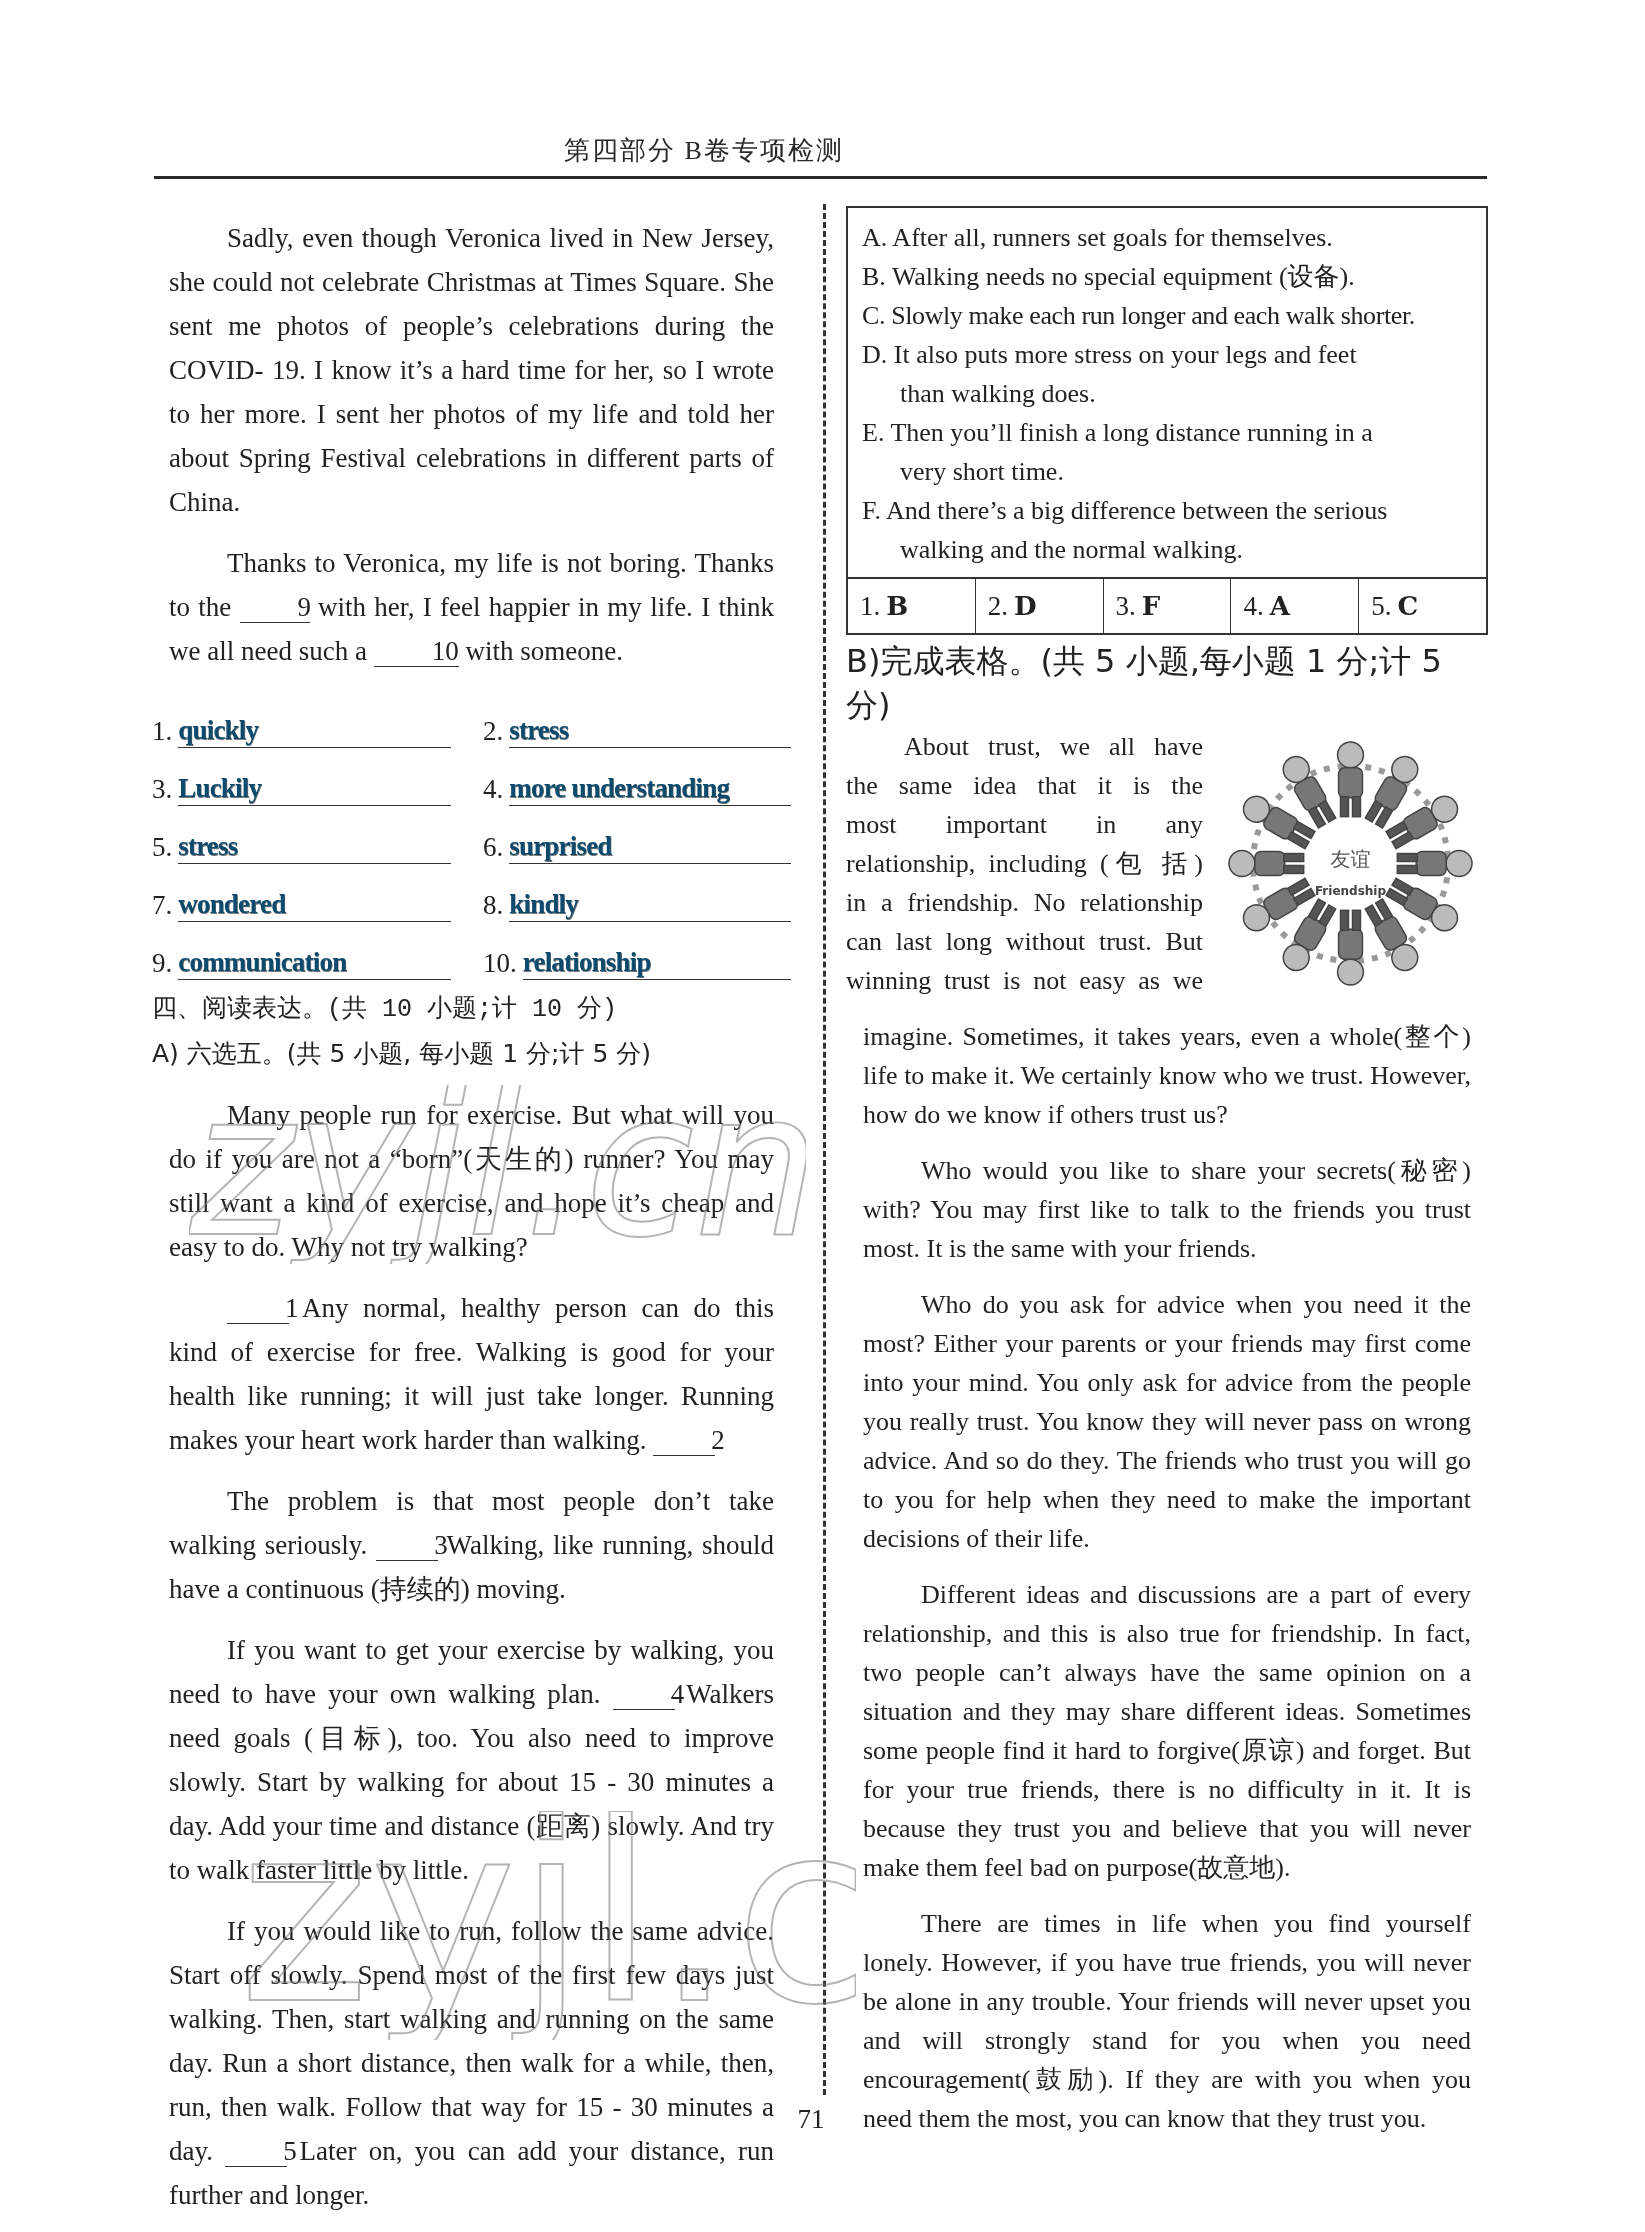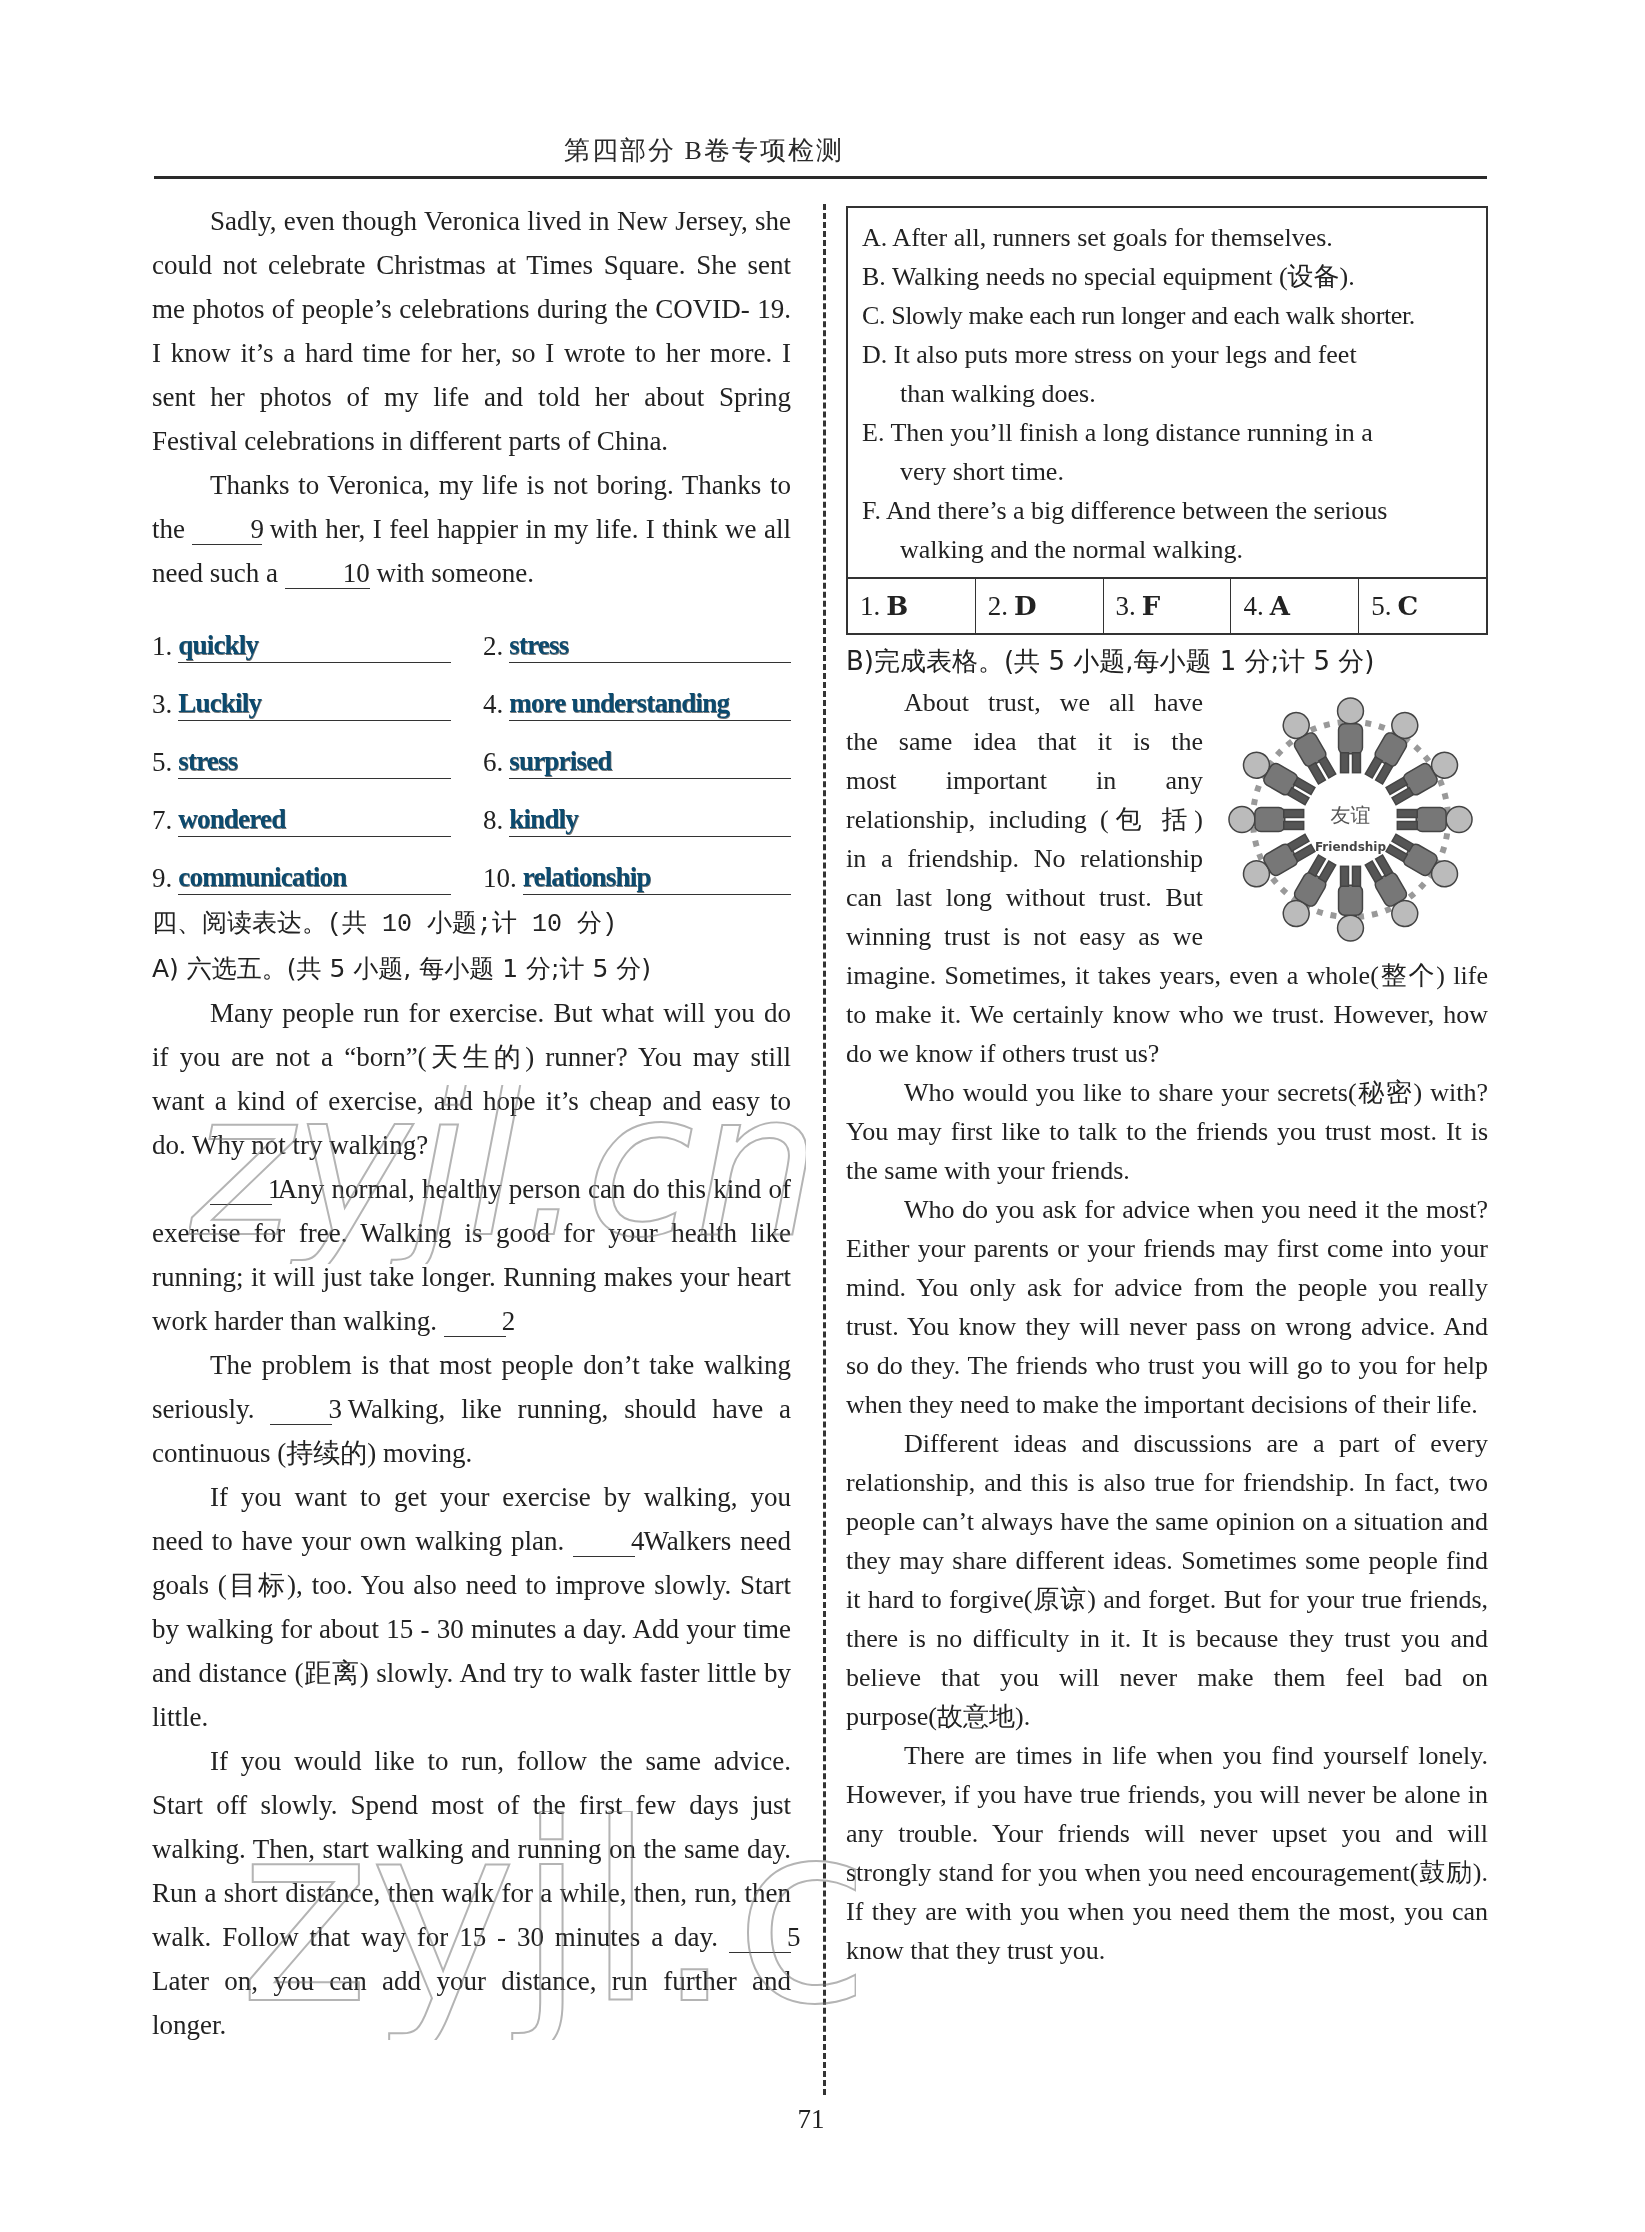--- a/index.html
+++ b/index.html
@@ -9,21 +9,21 @@
 
   .header-title { position: absolute; top: 133px; left: 0; width: 1408px; text-align: center;
                   font-size: 26px; letter-spacing: 2px; color: #2a2a2a; }
   .header-rule { position: absolute; top: 176px; left: 154px; width: 1333px; height: 3px; background: #2a2a2a; }
 
   .col-divider { position: absolute; left: 823px; top: 204px; height: 1891px; width: 0;
                  border-left: 3px dashed #333; }
 
   
   .left { position: absolute; left: 152px; top: 199px; width: 639px; font-size: 27px; line-height: 44px; }
-  .para { margin: 0; text-align: justify; text-align-last: left; }
+  .para { margin: 17px; text-align: justify; text-align-last: left; }
   .indent { text-indent: 58px; }
   .blank { display: inline-block; border-bottom: 1.5px solid #333; text-align: center; line-height: 30px; } .b62 { width: 62px; } .b70 { width: 70px; } .b85 { width: 85px; }
 
   .answers { margin-top: 10px; }
   .ans-row { display: flex; justify-content: space-between; height: 58px; align-items: flex-end; }
   .ans-cell { display: flex; align-items: flex-end; width: 299px; }
   .ans-cell.right { width: 308px; }
   .ans-num { font-size: 27px; margin-right: 6px; line-height: 34px; }
   .ans-word { flex: 1; border-bottom: 1.5px solid #333; font-weight: bold; font-size: 27px; line-height: 34px;
               letter-spacing: -0.8px; color: #0c4a6e; text-shadow: 0.6px 0.6px 0 #777; }
@@ -35,21 +35,21 @@
   .right-col { position: absolute; left: 846px; top: 206px; width: 642px; font-size: 26px; }
   .options-box { border: 2.5px solid #333; width: 638px; }
   .options { padding: 10px 10px 8px 14px; line-height: 39px; }
   .opt { margin: 0; text-align: justify; }
   .opt .cont { display: block; padding-left: 38px; }
   .key-table { display: flex; border-top: 2.5px solid #333; height: 54px; }
   .key-cell { flex: 1; border-left: 1.5px solid #333; padding-left: 12px; display: flex; align-items: center; font-size: 27px; }
   .key-cell:first-child { border-left: none; }
   .key-cell b { margin-left: 6px; font-family: "DejaVu Serif", serif; font-size: 26px; }
 
-  .b-title { font-family: "DejaVu Sans", "Liberation Sans", sans-serif; font-size: 26px; line-height: 44px; margin-top: 4px; }
+  .b-title { font-family: "DejaVu Sans", "Liberation Sans", sans-serif; font-size: 32px; line-height: 44px; margin-top: 4px; }
   .right-text { line-height: 39px; font-size: 26px; }
   .float-wrap { position: relative; }
   .friend-img { float: right; width: 267px; height: 261px; margin: 6px 4px 4px 14px; position: relative; }
   .short { text-align: justify; text-align-last: justify; }
 
   .page-num { position: absolute; top: 2104px; left: 0; width: 1622px; text-align: center; font-size: 27px; }
 
   .watermark { position: absolute; pointer-events: none; opacity: 0.55; }
 </style>
 </head>

